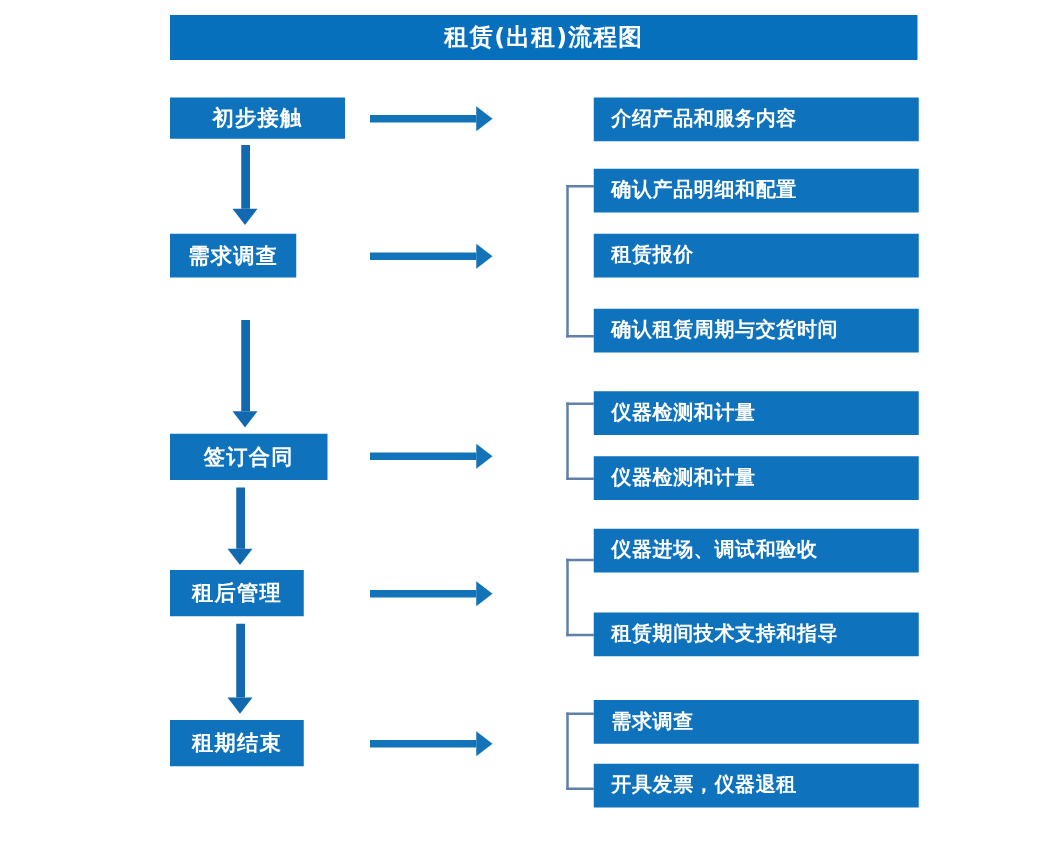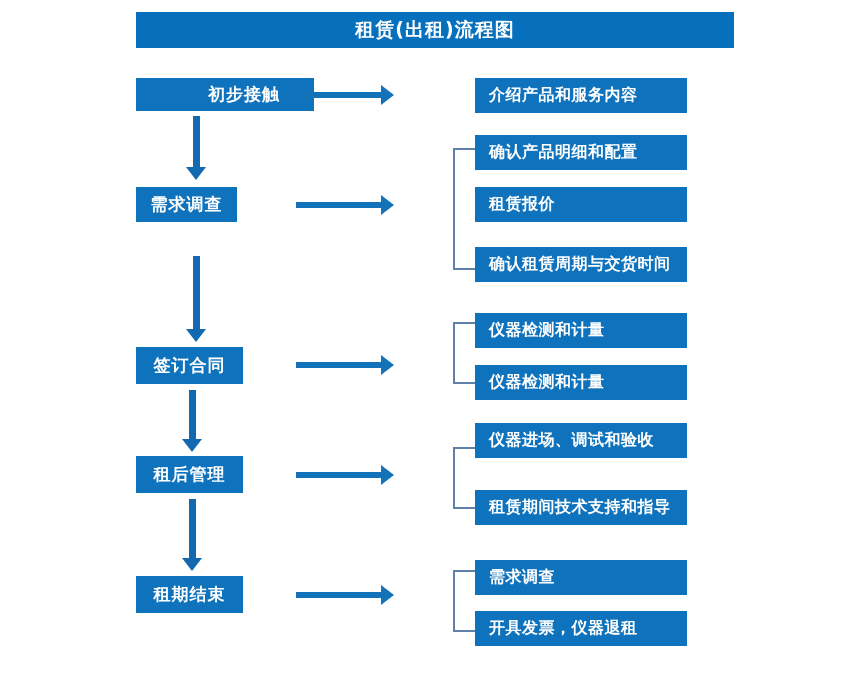--- a/index.html
+++ b/index.html
@@ -46,21 +46,21 @@
     display: flex;
     align-items: center;
     justify-content: center;
     letter-spacing: 1px;
   }
 
   
   .detail-box {
     position: absolute;
     left: 443px;
-    width: 212px;
+    width: 260px;
     height: 35px;
     background: #0f72bc;
     color: #ffffff;
     font-size: 16px;
     font-weight: bold;
     display: flex;
     align-items: center;
     padding-left: 14px;
     box-sizing: border-box;
     letter-spacing: 0.5px;
@@ -121,25 +121,25 @@
     box-sizing: border-box;
   }
 </style>
 </head>
 <body>
 
 <div id="canvas">
 
   <div class="title-bar">租赁(出租)流程图</div>
 
-  <div class="stage-box" style="left:104px; top:78px; width:140px; height:33px;padding-left:38px;">初步接触</div>
+  <div class="stage-box" style="left:104px; top:78px; width:140px; height:33px;">初步接触</div>
 
   <div class="stage-box" style="left:104px; top:187px; width:101px; height:35px;">需求调查</div>
 
-  <div class="stage-box" style="left:104px; top:347px; width:107px; height:37px;">签订合同</div>
+  <div class="stage-box" style="left:104px; top:347px; width:126px; height:37px;">签订合同</div>
 
   <div class="stage-box" style="left:104px; top:456px; width:107px; height:37px;">租后管理</div>
 
   <div class="stage-box" style="left:104px; top:576px; width:107px; height:37px;">租期结束</div>
 
   <div class="v-arrow" style="left:152px; top:116px; height:64px;">
     <div class="shaft" style="height:51px;"></div>
     <div class="head" style="top:51px;"></div>
   </div>
 

